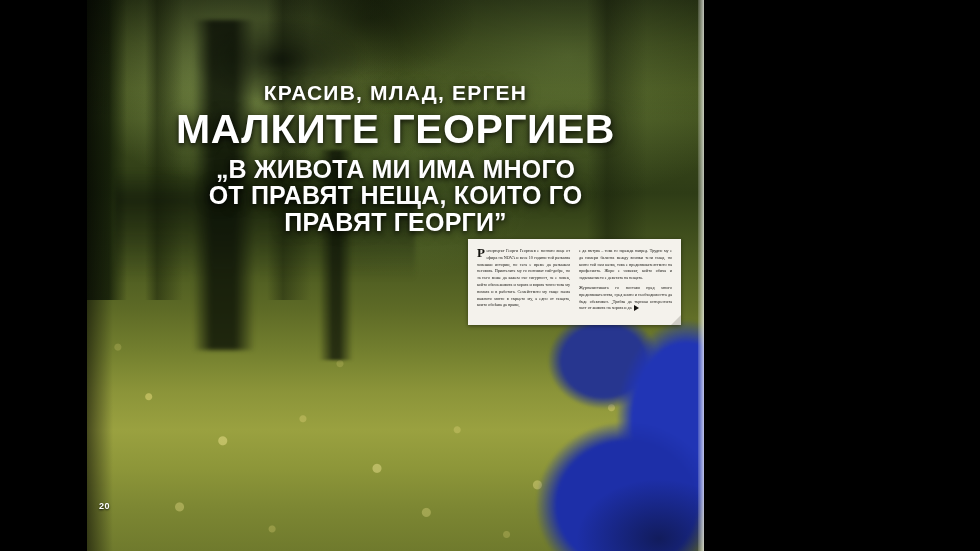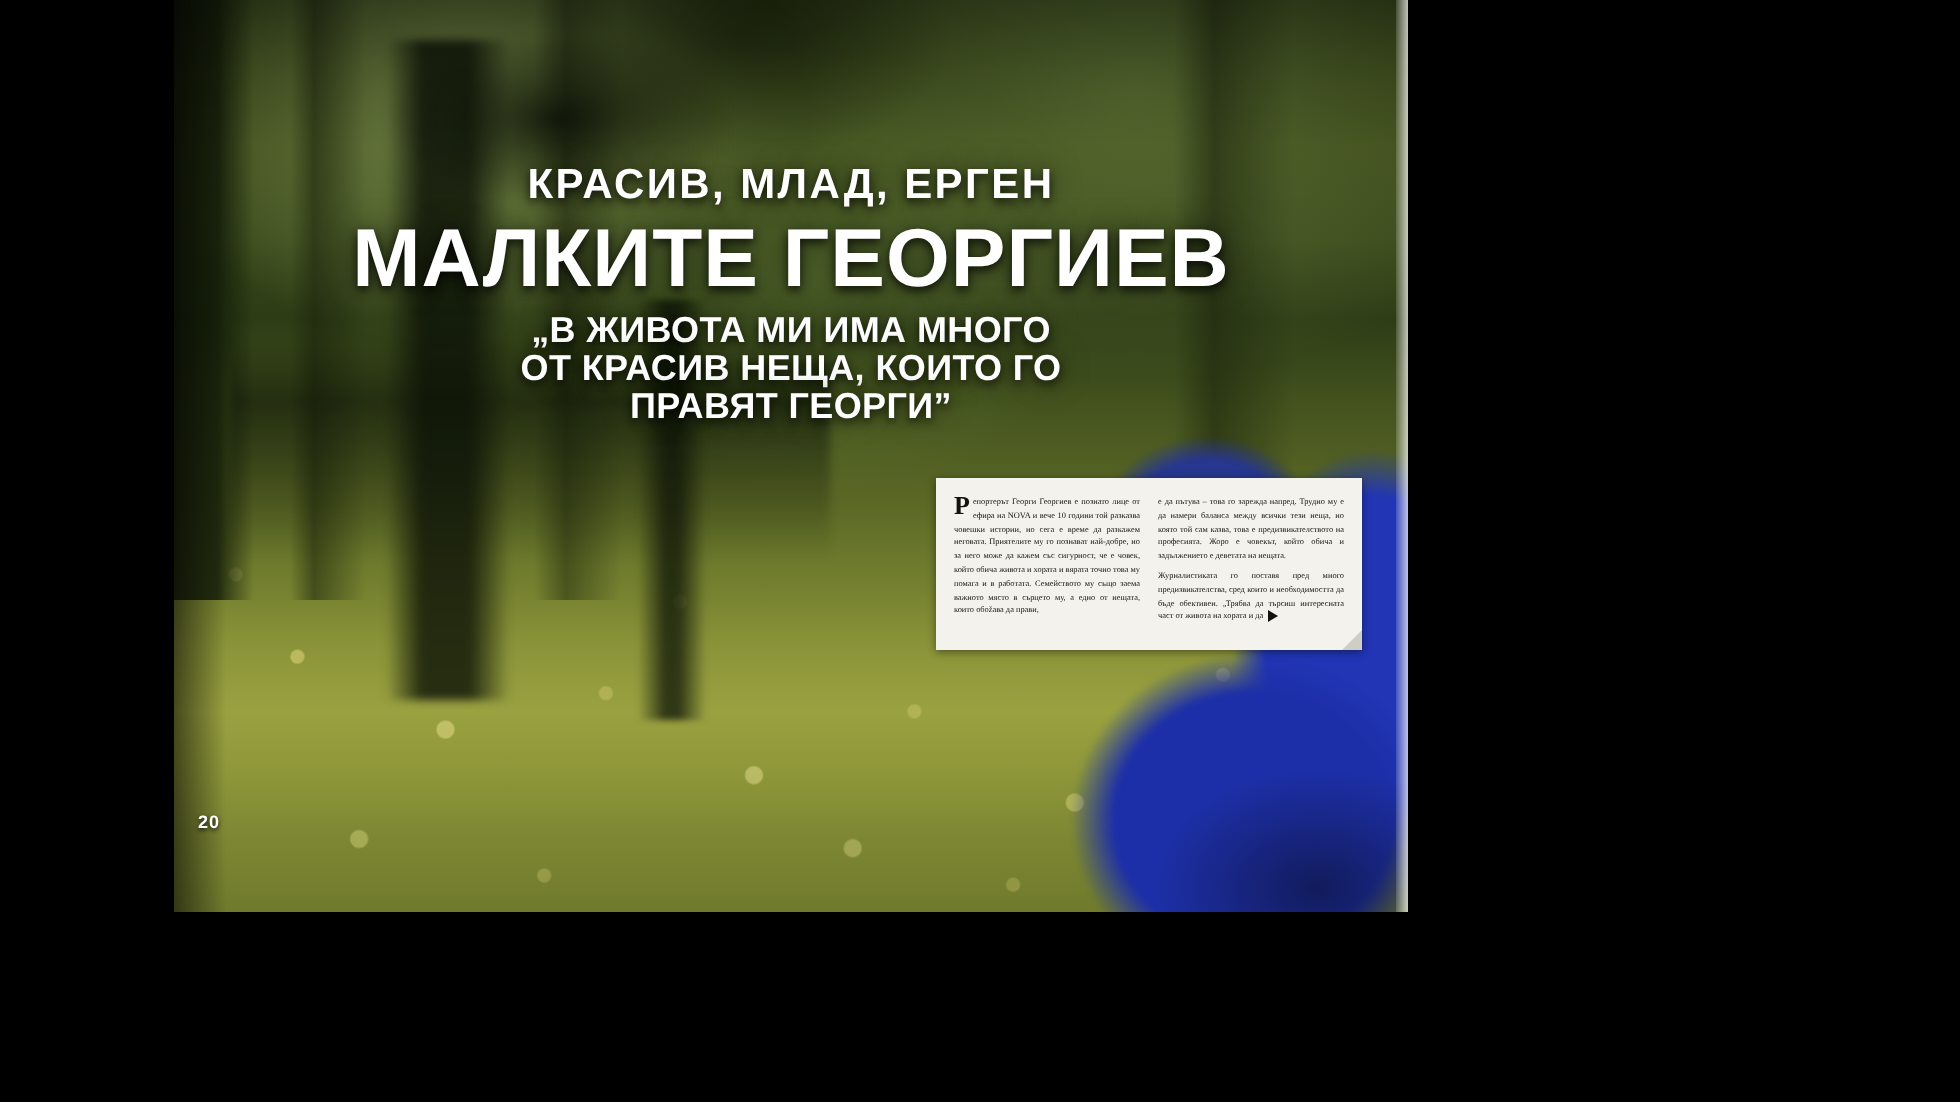--- a/index.html
+++ b/index.html
@@ -22,21 +22,21 @@
     background: #000000;
     overflow: hidden;
   }
 
   
   #page {
     position: absolute;
     left: 87px;
     top: 0px;
     width: 617px;
-    height: 456px;
+    height: 551px;
     overflow: hidden;
     background: #12200c;
   }
 
   
   .photo-base {
     position: absolute;
     inset: 0;
     background:
       radial-gradient(ellipse 240px 170px at 24% 12%, rgba(180,205,120,0.55), rgba(0,0,0,0) 70%),
@@ -153,21 +153,21 @@
     margin-bottom: 6px;
   }
   .name {
     font-size: 41px;
     font-weight: bold;
     letter-spacing: 0.5px;
     line-height: 1.02;
     margin-bottom: 5px;
   }
   .quote {
-    font-size: 18px;
+    font-size: 25px;
     font-weight: bold;
     line-height: 1.06;
     letter-spacing: 0.2px;
     padding: 0 60px;
   }
 
   
   .textbox {
     position: absolute;
     left: 381px;
@@ -253,21 +253,21 @@
     <div class="photo-person"></div>
     <div class="photo-person-shadow"></div>
     <div class="photo-topdark"></div>
     <div class="photo-gutter"></div>
 
     <div class="headline">
       <div class="kicker">КРАСИВ, МЛАД, ЕРГЕН</div>
       <div class="name">МАЛКИТЕ ГЕОРГИЕВ</div>
       <div class="quote">
         <div>„В ЖИВОТА МИ ИМА МНОГО</div>
-        <div>ОТ КРАСИВ НЕЩА, КОИТО ГО</div>
+        <div>ОТ ПРАВЯТ НЕЩА, КОИТО ГО</div>
         <div>ПРАВЯТ ГЕОРГИ”</div>
       </div>
     </div>
 
     <div class="textbox">
       <div class="cols">
         <div class="col">
           <p class="dropcap-p">Репортерът Георги Георгиев е познато лице от ефира на NOVA и вече 10 години той разказва човешки истории, но сега е време да разкажем неговата. Приятелите му го познават най-добре, но за него може да кажем със сигурност, че е човек, който обича живота и хората и вярата точно това му помага и в работата. Семейството му също заема важното място в сърцето му, а едно от нещата, които обožава да прави,</p>
         </div>
         <div class="col">

